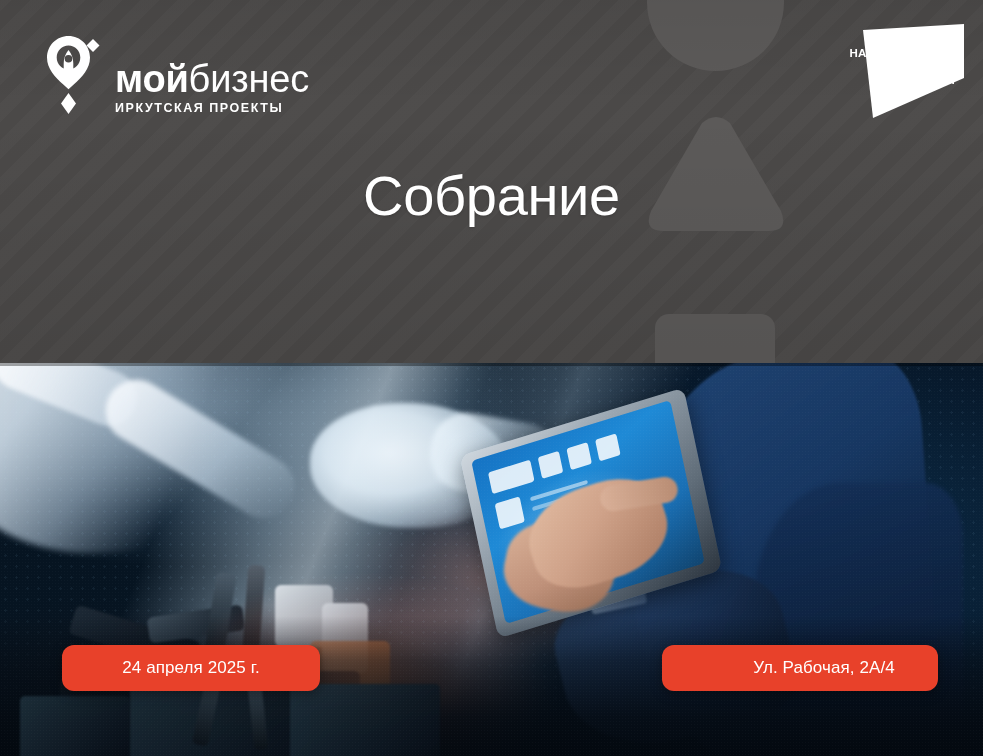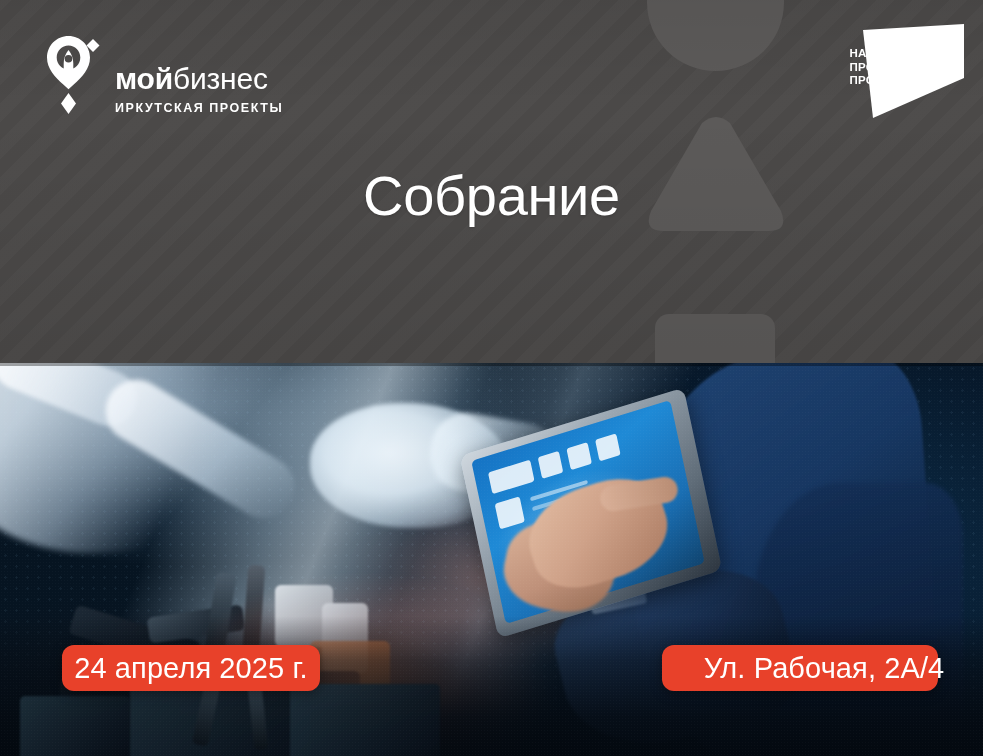--- a/index.html
+++ b/index.html
@@ -79,21 +79,21 @@
   .logo-mybiz .pin-wrap{
     width:56px; height:86px;
     position:relative;
     flex:0 0 auto;
   }
   .logo-mybiz .pin-wrap svg{ display:block; }
   .logo-mybiz .wordmark{
     padding-top:26px;
   }
   .logo-mybiz .wm-line1{
-    font-size:30px;
+    font-size:38px;
     line-height:40px;
     letter-spacing:-0.2px;
     color:#ffffff;
     white-space:nowrap;
   }
   .logo-mybiz .wm-moy{ font-weight:700; }
   .logo-mybiz .wm-biz{ font-weight:400; }
   .logo-mybiz .wm-line2{
     margin-top:2px;
     font-size:12.5px;
@@ -109,21 +109,21 @@
     left:827px; top:22px;
     width:140px; height:108px;
   }
   .logo-natproj .flag{
     position:absolute; inset:0;
   }
   .logo-natproj .flag svg{ display:block; }
   .logo-natproj .np-text{
     position:absolute;
     right:12px; top:25px;
-    text-align:left;
+    text-align:right;
     color:#ffffff;
     font-weight:700;
     font-size:11.5px;
     line-height:13.5px;
     letter-spacing:0.25px;
     white-space:nowrap;
   }
 
   
   .title{
@@ -419,21 +419,21 @@
 
   
   .badge{
     position:absolute;
     display:flex;
     align-items:center;
     justify-content:center;
     background:#e8412a;
     color:#ffffff;
     border-radius:12px;
-    font-size:29px;
+    font-size:17px;
     font-weight:400;
     letter-spacing:0.1px;
     white-space:nowrap;
     box-shadow:0 3px 12px rgba(0,0,0,0.35);
   }
   .badge-date{
     left:62px; top:645px;
     width:258px; height:46px;
   }
   .badge-address{

